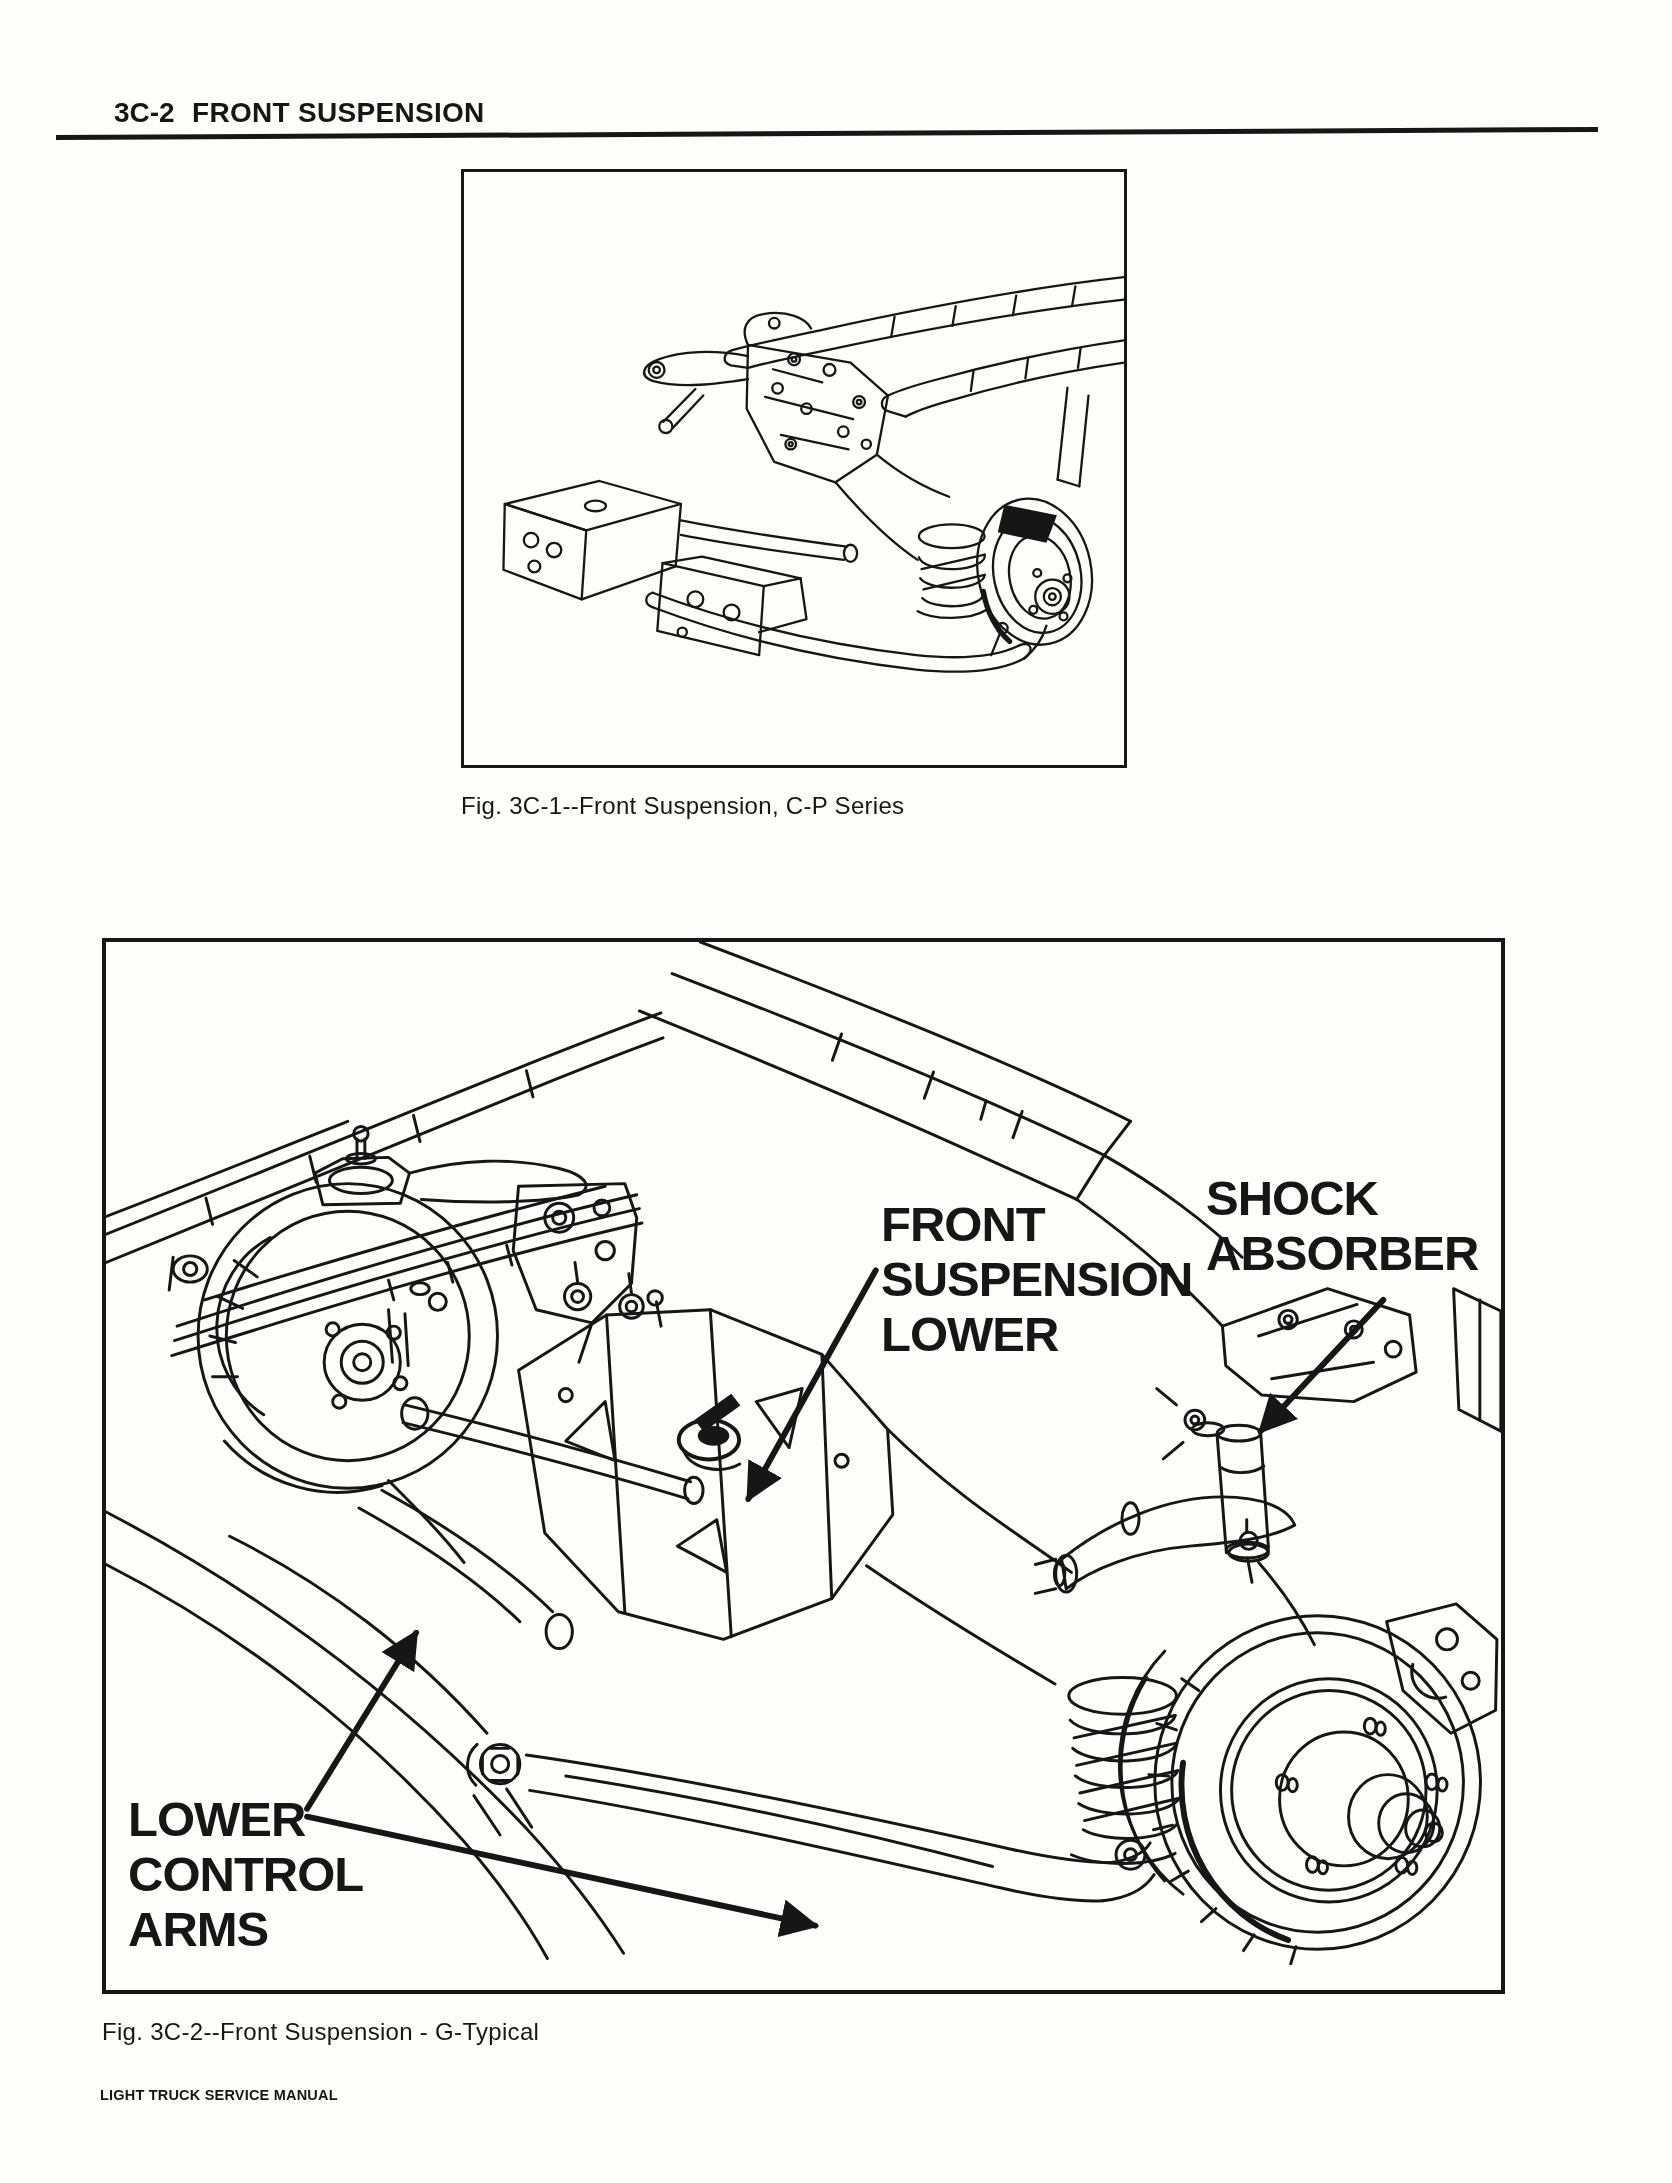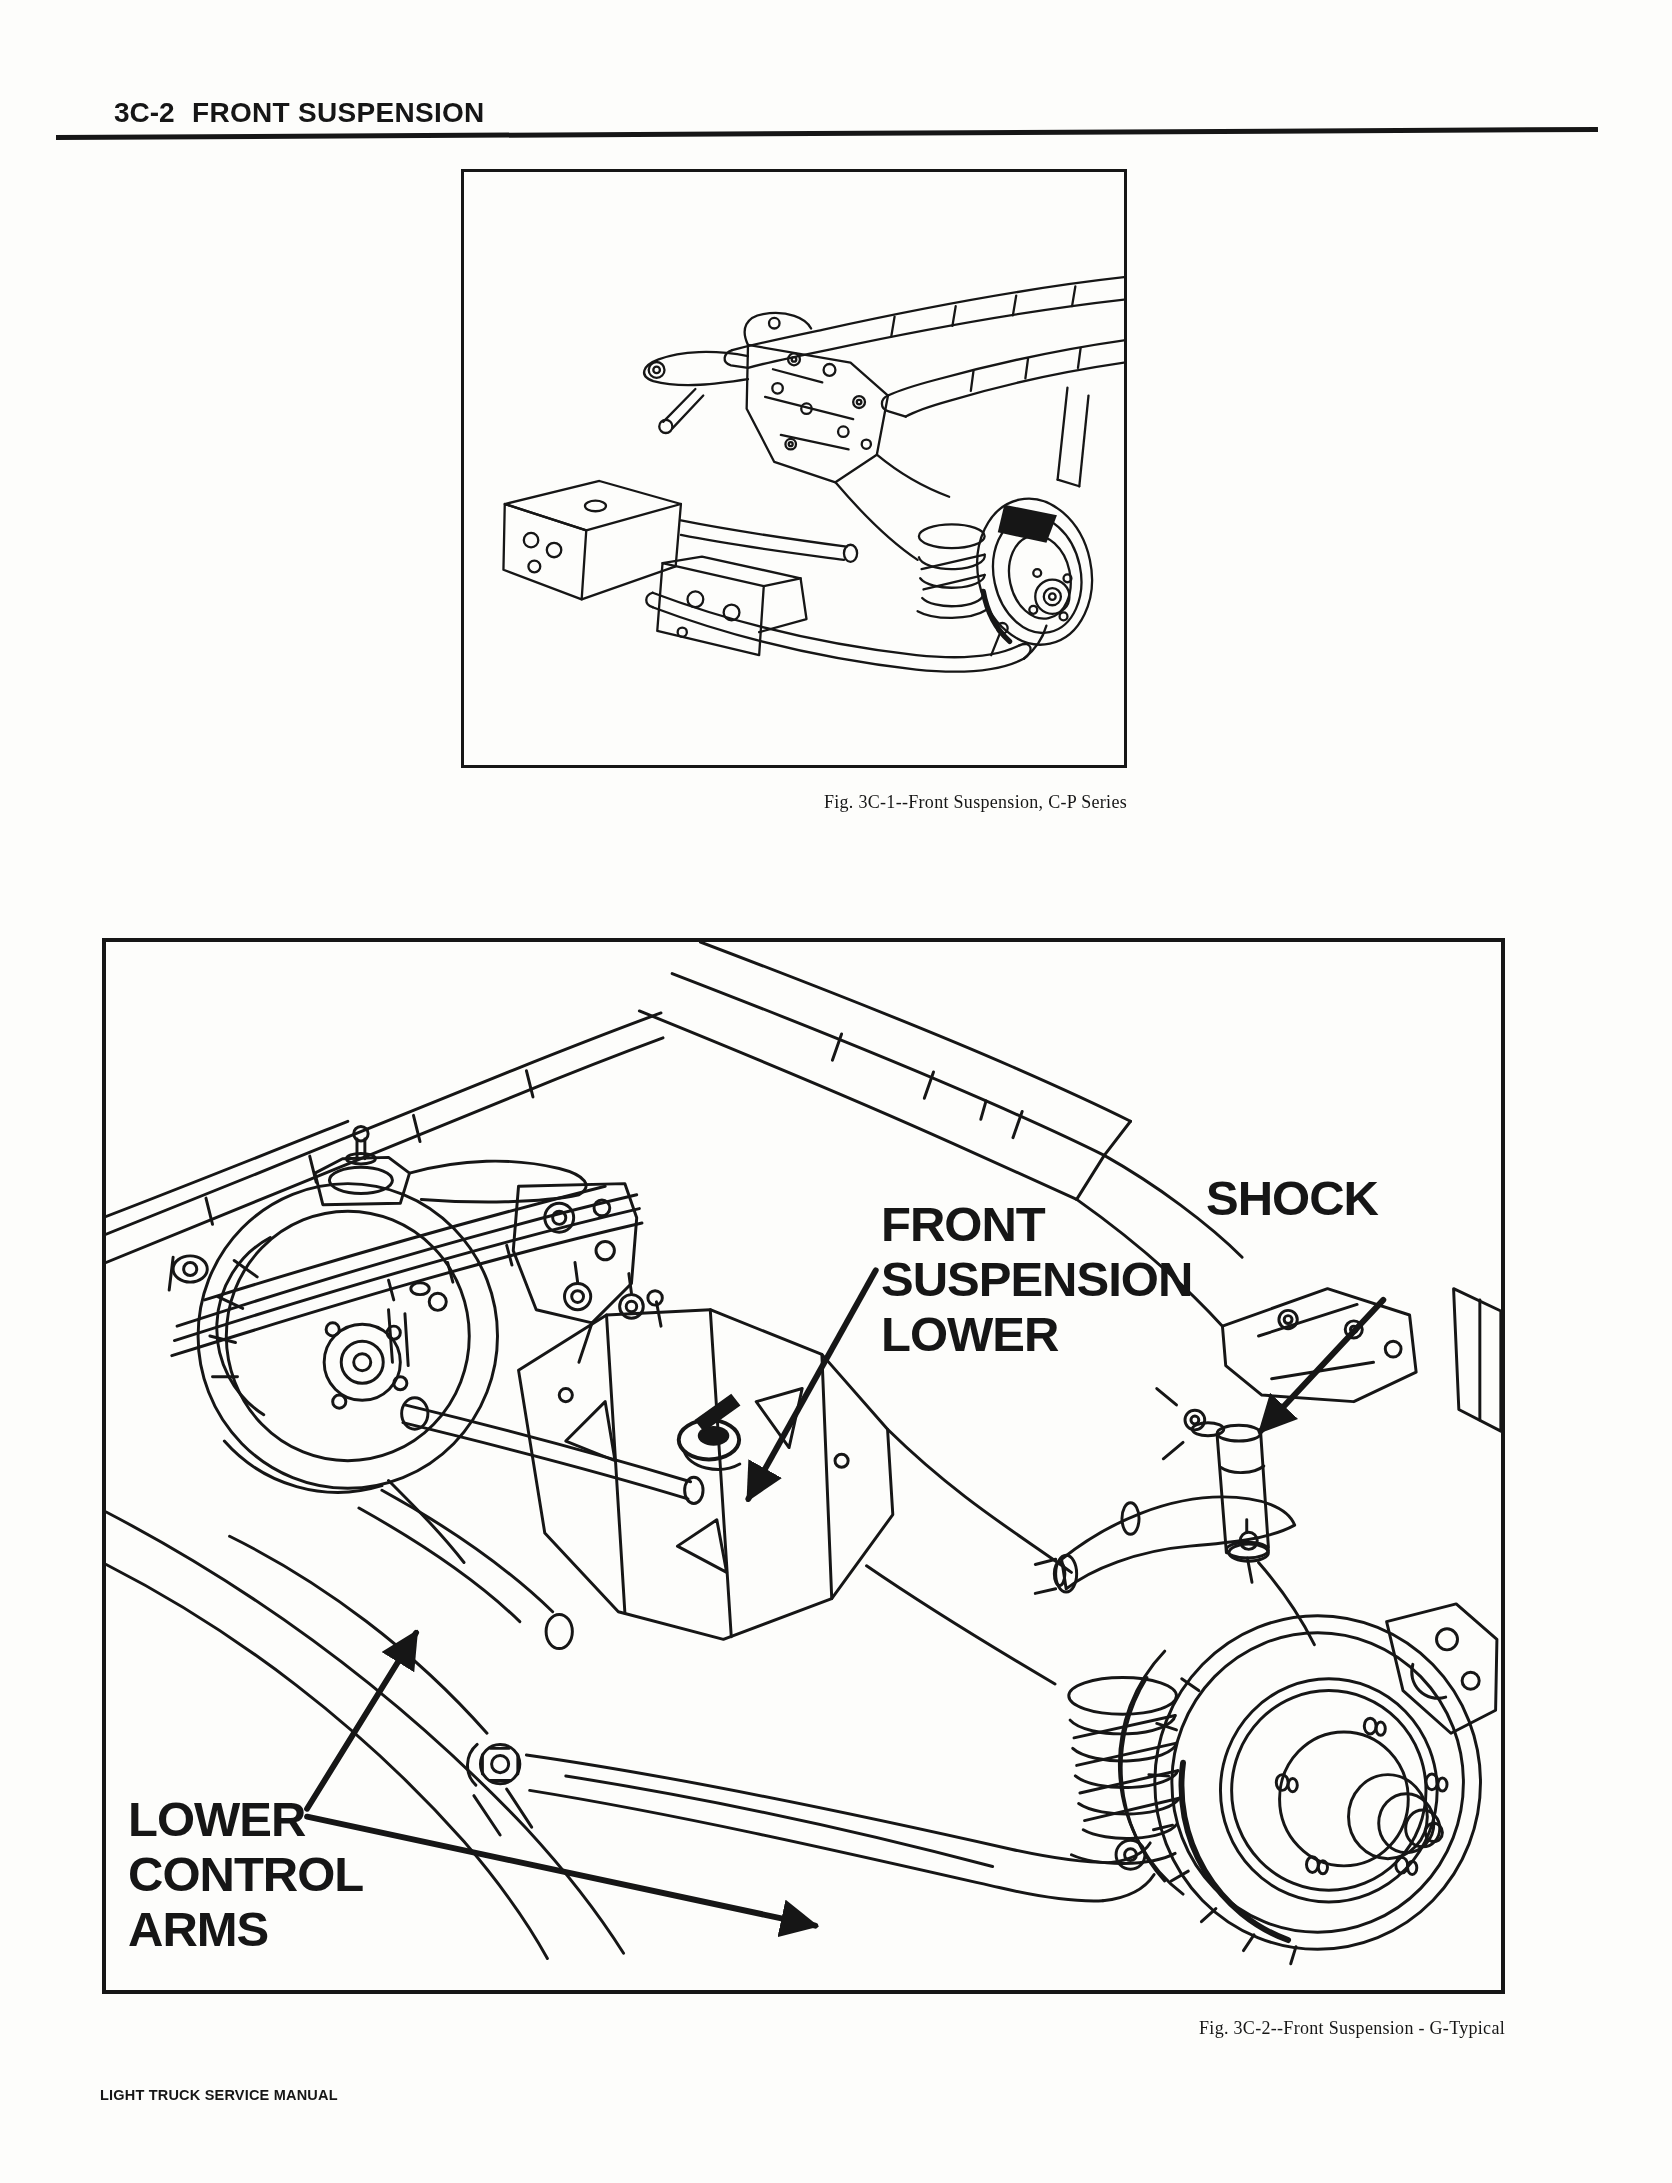--- a/index.html
+++ b/index.html
@@ -13,21 +13,21 @@
   .hdr-section { position:absolute; left:82px; top:97px; font-size:28px; font-weight:700; letter-spacing:0px;margin-left:32px; }
   .hdr-title   { position:absolute; left:192px; top:97px; font-size:28px; font-weight:700; letter-spacing:0.3px;text-align:right; }
   .hdr-rule {
     position:absolute; left:56px; top:135px; width:1542px; height:5.3px;
     background:var(--ink); transform:rotate(-0.3deg); transform-origin:0 50%;
   }
   .figframe { position:absolute; border:3.3px solid var(--ink); background:transparent; }
   #fig1-frame { left:461px; top:169px; width:666px; height:599px; }
   #fig2-frame { left:102px; top:938px; width:1403px; height:1056px; border-width:4px; }
   .figframe svg { display:block; width:100%; height:100%; }
-  .caption { position:absolute; text-align:right; font-size:18px; letter-spacing:0.3px; color:var(--ink);font-family:Liberation Serif, serif; }
+  .caption { position:absolute; text-align:left; font-size:24px; letter-spacing:0.3px; color:var(--ink); }
   #cap1 { left:461px; top:792px; width:666px; }
   #cap2 { left:102px; top:2018px; width:1403px; }
   .footer-text { position:absolute; left:100px; top:2087px; font-size:14.5px; font-weight:700; letter-spacing:0.2px;text-align:right; }
   
   .lbl { position:absolute; font-weight:700; font-size:49px; line-height:55px; letter-spacing:-1px; color:var(--ink); }
   .lbl span { display:block; }
   #lbl-fsu   { left:775px; top:255px; }
   #lbl-shock { left:1100px; top:229px; }
   #lbl-lca   { left:22px;  top:850px; }
   
@@ -411,20 +411,21 @@
       </g>
     </svg>
 
     <div class="lbl" id="lbl-fsu">
       <span>FRONT</span>
       <span>SUSPENSION</span>
       <span>LOWER</span>
     </div>
     <div class="lbl" id="lbl-shock">
       <span>SHOCK</span>
+      <span>ABSORBER</span>
     </div>
     <div class="lbl" id="lbl-lca">
       <span>LOWER</span>
       <span>CONTROL</span>
       <span>ARMS</span>
     </div>
   </div>
   <div class="caption" id="cap2">Fig. 3C-2--Front Suspension - G-Typical</div>
 
   <div class="footer-text">LIGHT TRUCK SERVICE MANUAL</div>

